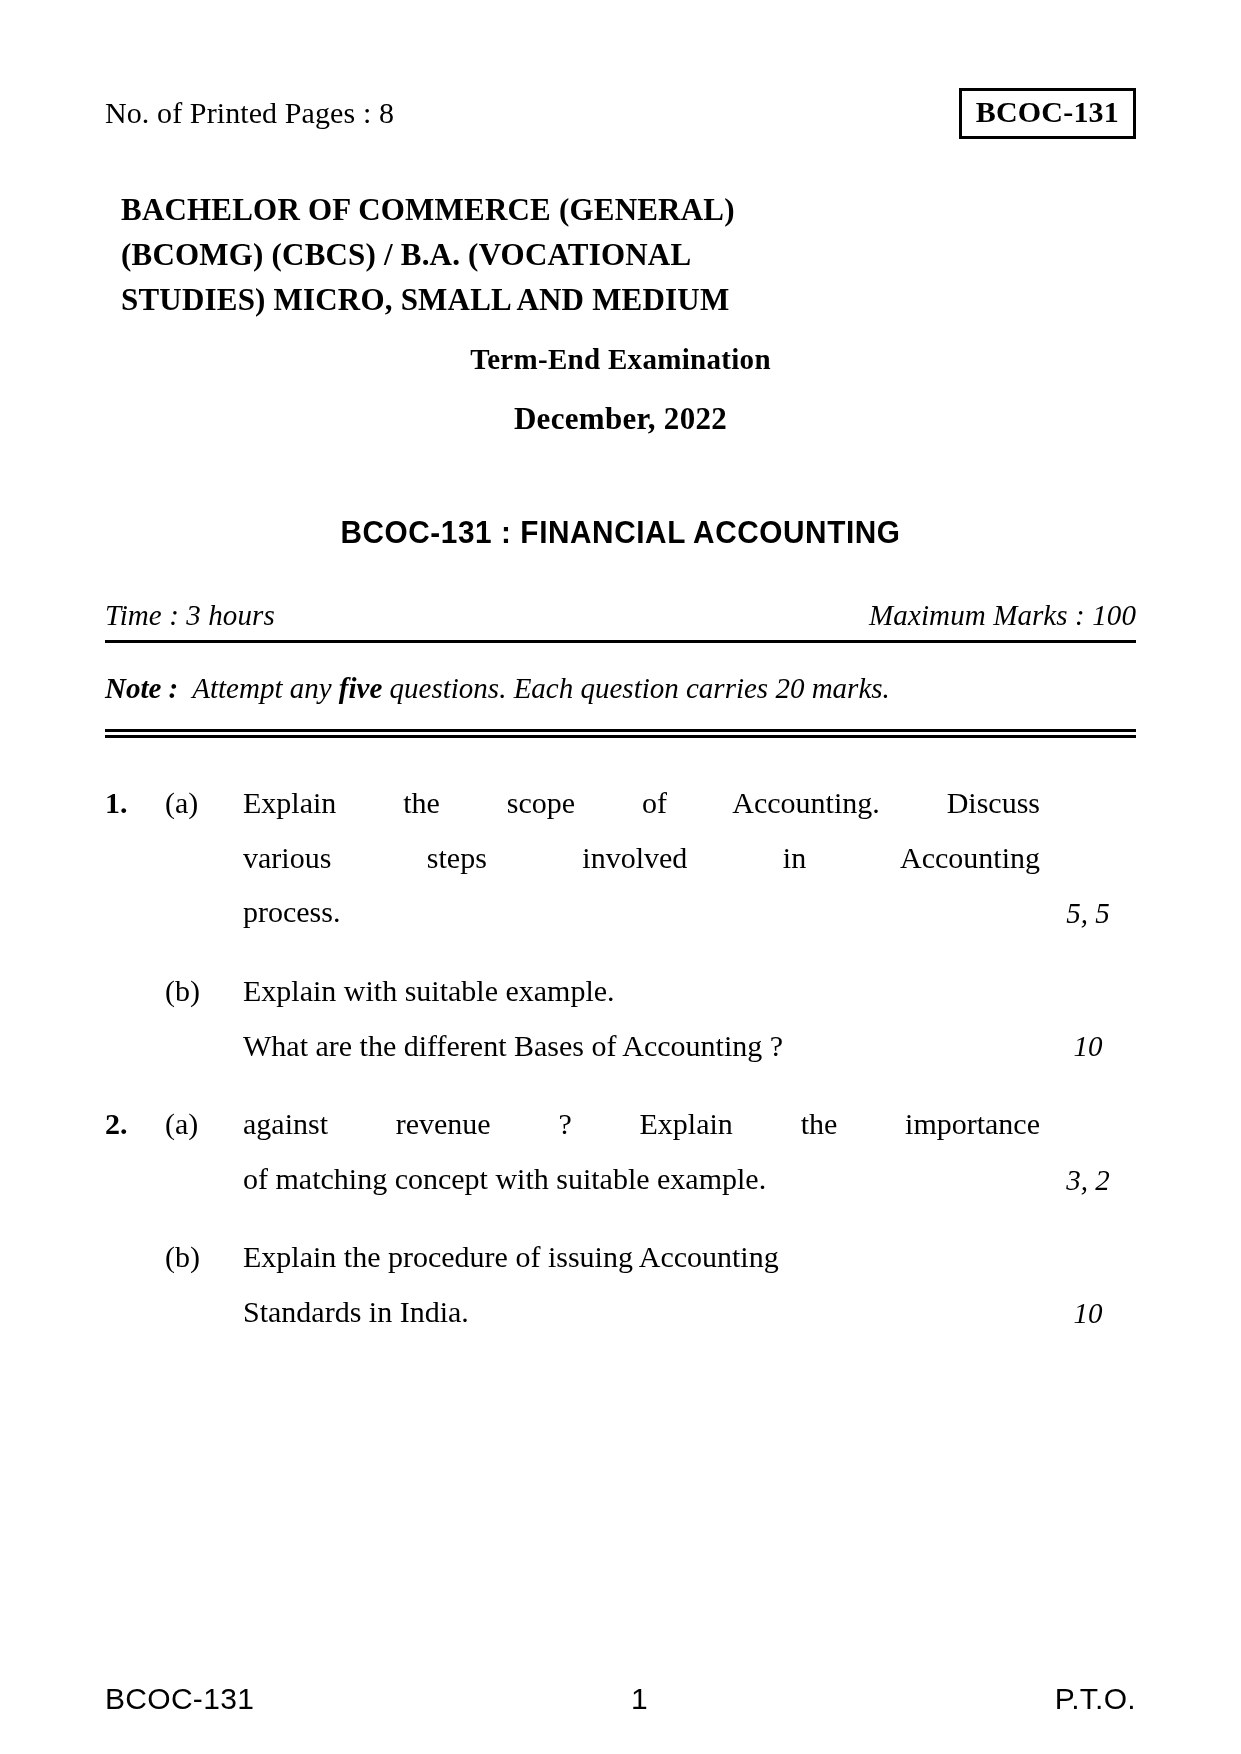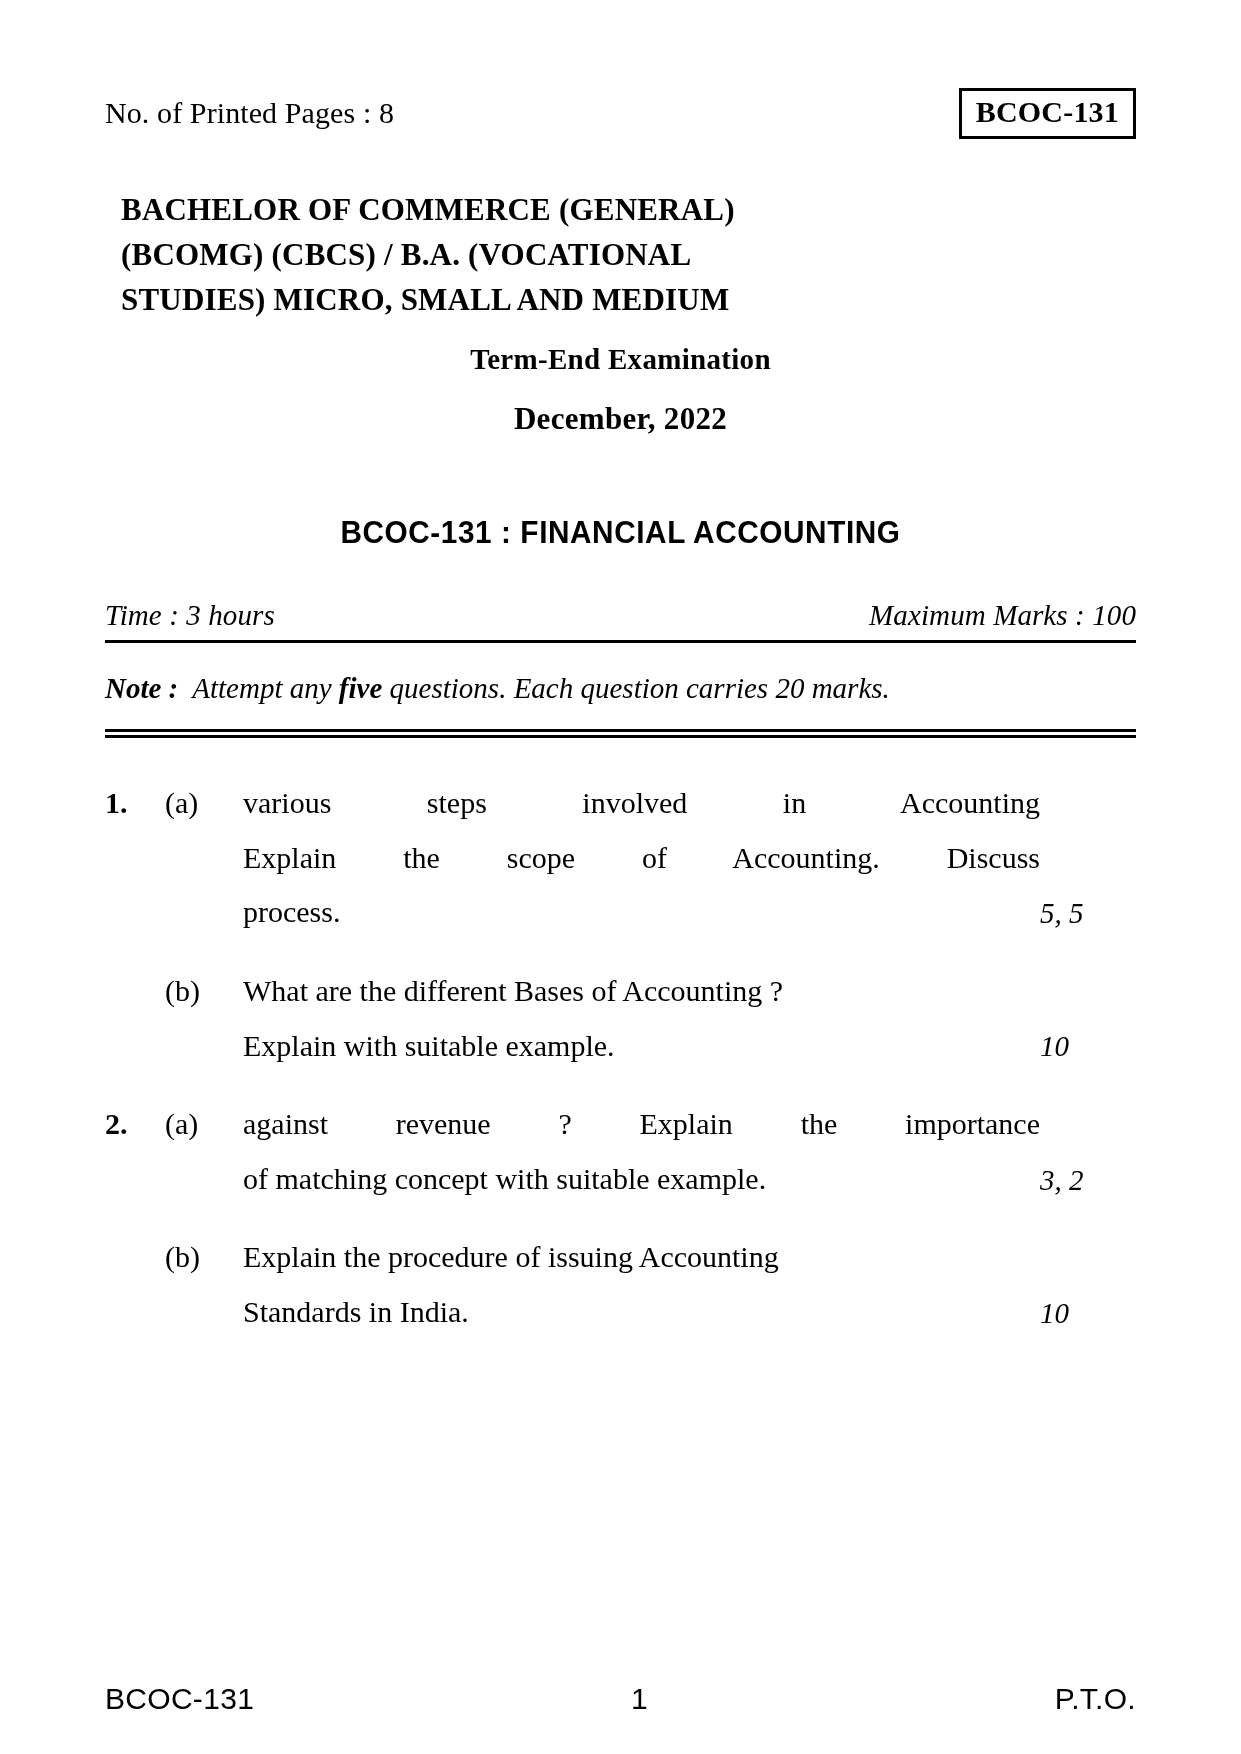--- a/index.html
+++ b/index.html
@@ -156,21 +156,21 @@
     position: relative;
   }
   .q-body .line { display: block; }
   .q-body .line.just {
     text-align: justify;
     text-align-last: justify;
   }
   .q-marks {
     flex: 0 0 auto;
     width: 96px;
-    text-align: left;
+    text-align: center;
     font-style: italic;
     font-size: 29px;
     line-height: 1.82;
     align-self: flex-end;
     white-space: nowrap;
   }
 
   
   .footer {
     position: absolute;
@@ -226,33 +226,33 @@
 
   <div class="rule-double"></div>
 
   <div class="questions">
 
     <div class="q-group">
       <div class="q-part">
         <div class="q-num">1.</div>
         <div class="q-letter">(a)</div>
         <div class="q-body">
+          <span class="line just">Explain the scope of Accounting. Discuss</span>
           <span class="line just">various steps involved in Accounting</span>
-          <span class="line just">Explain the scope of Accounting. Discuss</span>
           <span class="line">process.</span>
         </div>
         <div class="q-marks">5, 5</div>
       </div>
 
       <div class="q-part">
         <div class="q-num"></div>
         <div class="q-letter">(b)</div>
         <div class="q-body">
+          <span class="line">Explain with suitable example.</span>
           <span class="line">What are the different Bases of Accounting ?</span>
-          <span class="line">Explain with suitable example.</span>
         </div>
         <div class="q-marks">10</div>
       </div>
     </div>
 
     <div class="q-group">
       <div class="q-part">
         <div class="q-num">2.</div>
         <div class="q-letter">(a)</div>
         <div class="q-body">

